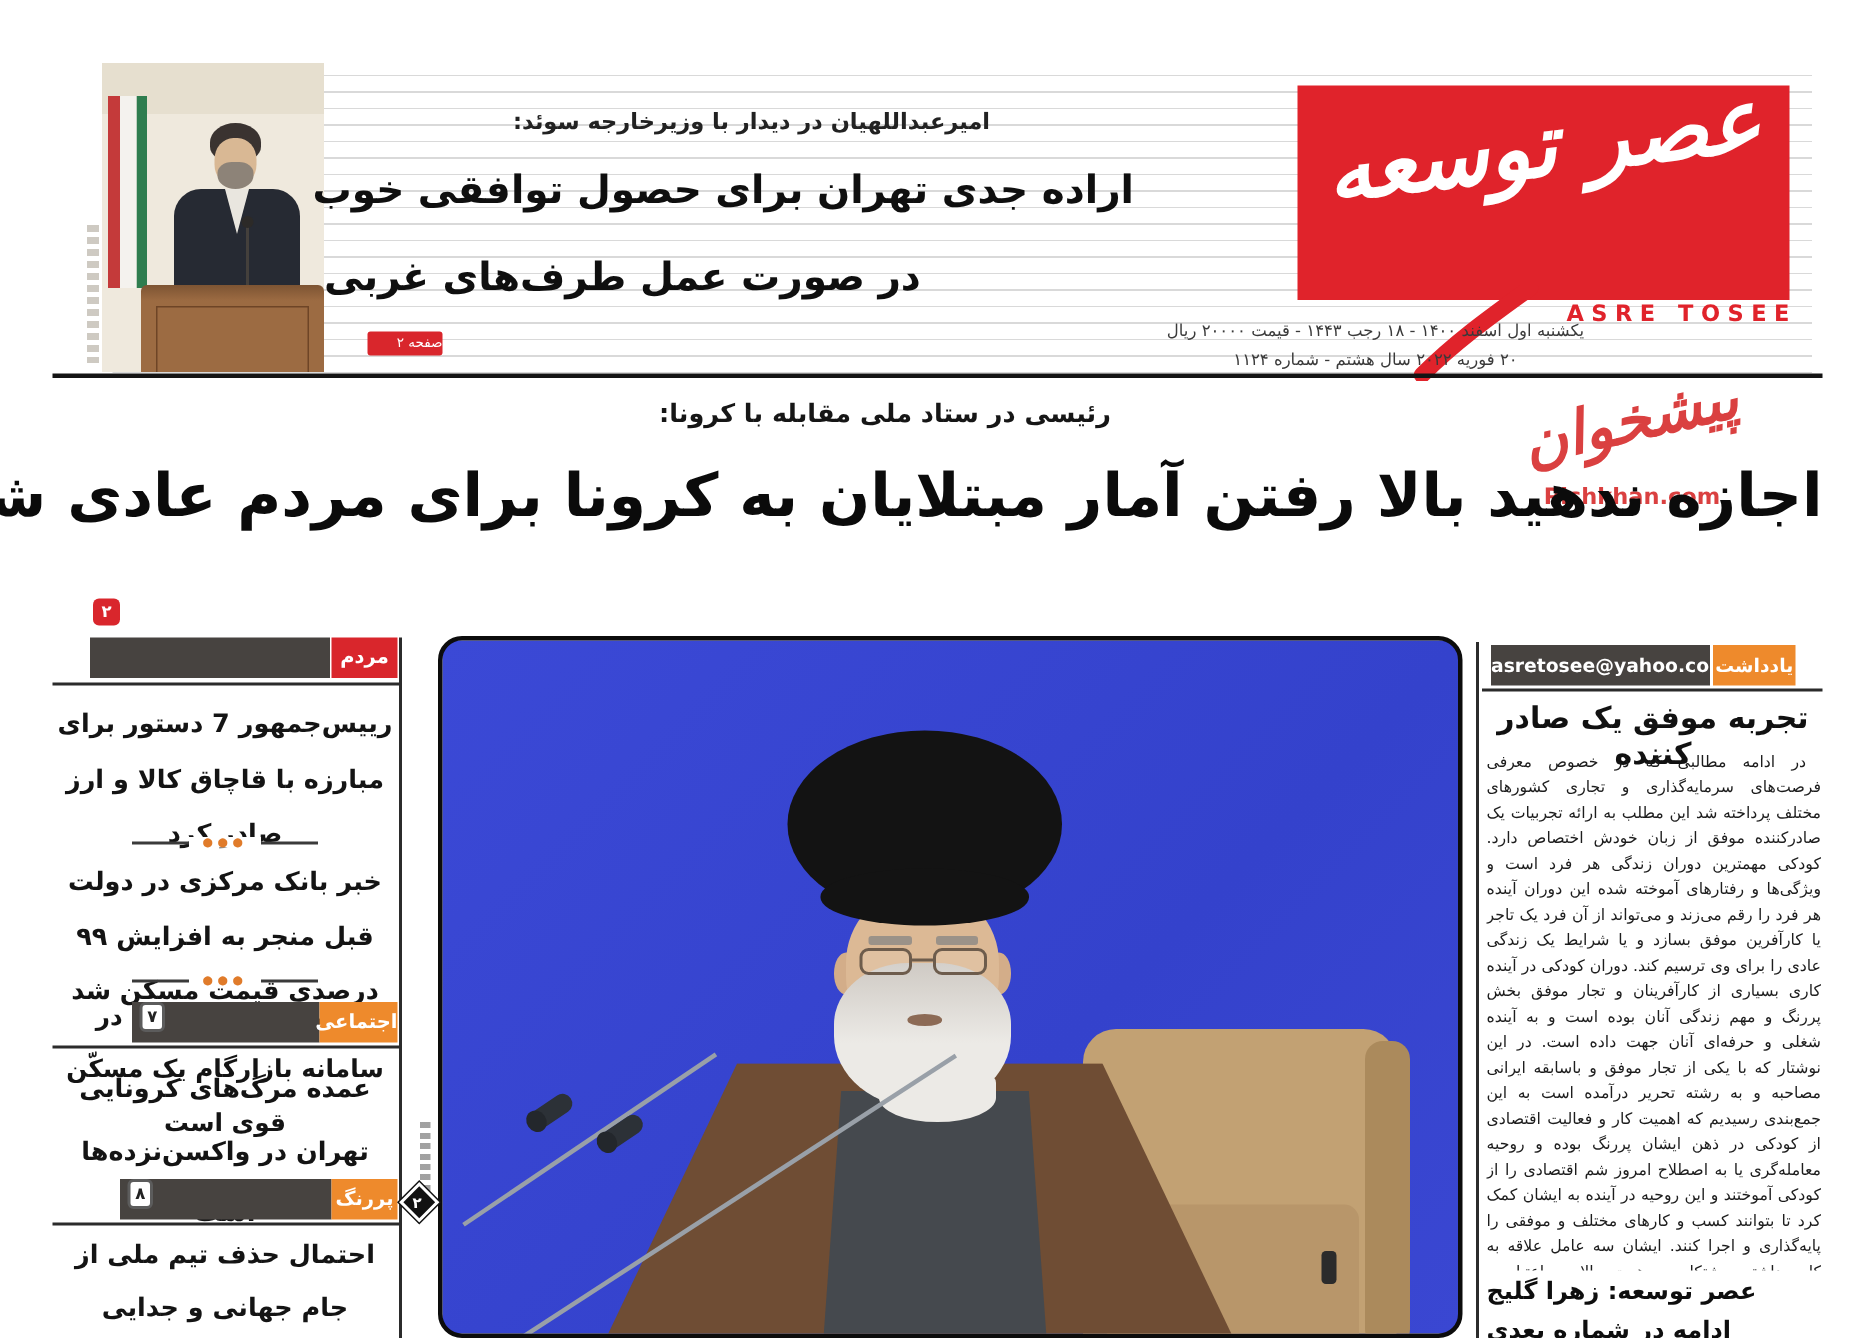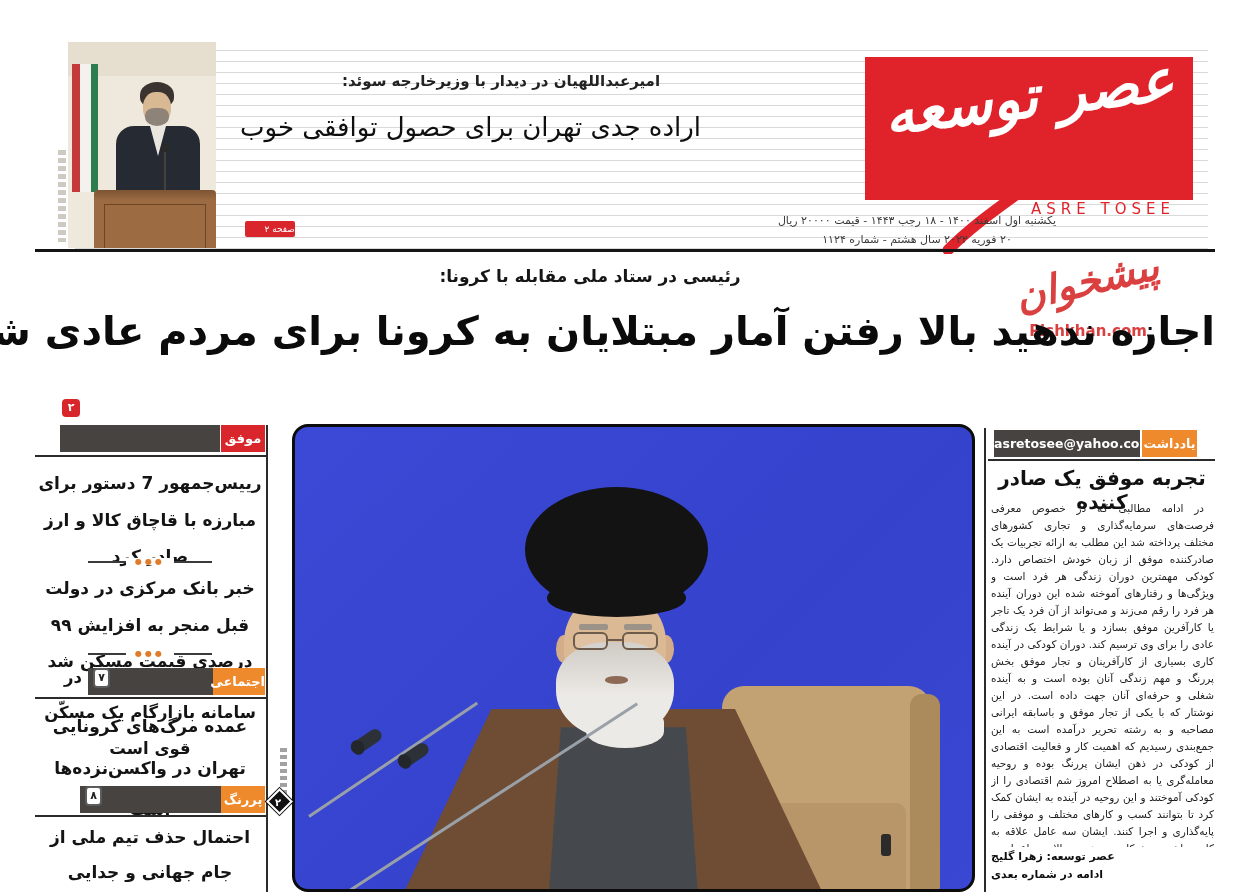--- a/index.html
+++ b/index.html
@@ -23,32 +23,32 @@
   .tl-man-shirt { position:absolute; left:82px; top:84px; width:16px; height:30px; background:#e9e6df; clip-path:polygon(0 0,100% 0,50% 100%); }
   .tl-podium { position:absolute; left:26px; top:148px; width:122px; height:58px; background:linear-gradient(#7d5433, #9c6b42 18%); border-radius:4px 4px 0 0; }
   .tl-podium::after { content:""; position:absolute; left:10px; top:14px; right:10px; bottom:0; border:1px solid #6e4526; border-bottom:none; }
   .tl-mic { position:absolute; left:96px; top:108px; width:2px; height:42px; background:#44403c; }
   .tl-mic::before { content:""; position:absolute; left:-3px; top:-6px; width:8px; height:8px; background:#2c2a28; border-radius:50%; }
   .tl-credit { position:absolute; left:58px; top:150px; width:8px; height:92px;
                background:repeating-linear-gradient(to bottom,#b9b3a8 0 5px, transparent 5px 8px); opacity:.7; }
 
   
   .ts-kicker { position:absolute; left:240px; top:72px; width:522px; text-align:center; font-size:15px; font-weight:bold; color:#222; }
-  .ts-line { position:absolute; left:240px; width:540px; text-align:left; font-size:26px; font-weight:normal; color:#0f0f0f; white-space:nowrap; }
+  .ts-line { position:absolute; left:216px; width:540px; text-align:left; font-size:26px; font-weight:bold; color:#0f0f0f; white-space:nowrap; }
   .ts-line1 { top:112px; } .ts-line2 { top:170px; }
   .ts-tag { position:absolute; left:245px; top:221px; width:50px; height:16px; background:#d9262c; color:#fff;
             font-size:9px; line-height:16px; text-align:right; border-radius:2px; }
 
   
   .mast-box { position:absolute; left:865px; top:57px; width:328px; height:143px; background:#e0232b; overflow:visible; }
   .mast-fa { position:absolute; left:0; top:6px; width:100%; text-align:center; color:#ffffff; font-size:58px; font-weight:bold;
              font-style:italic; transform:rotate(-7deg); letter-spacing:2px; }
   .mast-tail { position:absolute; left:942px; top:190px; width:84px; height:64px; }
-  .mast-en { position:absolute; left:1008px; top:200px; width:190px; color:#e0232b; font-weight:normal; font-size:15px;
-             letter-spacing:5px; direction:ltr; text-align:center; font-family:"DejaVu Sans", sans-serif; }
+  .mast-en { position:absolute; left:1008px; top:200px; width:190px; color:#e0232b; font-weight:bold; font-size:15px;
+             letter-spacing:5px; direction:ltr; text-align:right; font-family:"DejaVu Sans", sans-serif; }
   .dateline { position:absolute; left:750px; top:211px; width:334px; text-align:center; font-size:11px; color:#3a3a3a; line-height:1.75; }
 
   .top-rule { position:absolute; left:35px; top:249px; width:1180px; height:3px; background:#141414; }
 
   
   .lead-kicker { position:absolute; left:360px; top:266px; width:460px; text-align:center; font-size:17px; font-weight:bold; color:#161616; }
   .wm-fa { position:absolute; left:1002px; top:258px; width:170px; text-align:center; color:#da4040; font-size:40px;
            font-weight:bold; font-style:italic; transform:rotate(-13deg); }
   .wm-en { position:absolute; left:1008px; top:322px; width:160px; text-align:center; color:#da4040; font-size:15px;
            font-weight:bold; direction:ltr; }
@@ -111,21 +111,21 @@
   .diamond span { position:absolute; left:0; top:1px; width:100%; text-align:center; transform:rotate(-45deg);
                   color:#fff; font-size:10px; font-weight:bold; line-height:17px; }
 
   
   .note-email { color:#fff; font-size:12.5px; font-weight:bold; line-height:27px; text-align:center; direction:ltr; }
   .note-title { position:absolute; left:990px; top:466px; width:224px; text-align:center; font-size:20px; font-weight:bold; color:#111; }
   .note-body { position:absolute; left:991px; top:500px; width:223px; height:347px; overflow:hidden;
                font-size:10.5px; line-height:1.62; text-align:justify; color:#1d1d1d; }
   .note-body p { text-indent:10px; margin:0; }
   .note-sign { position:absolute; left:991px; top:848px; width:223px; height:44px; background:#fff;
-               text-align:left; font-size:11px; font-weight:bold; color:#0e0e0e; line-height:1.6; }
+               text-align:left; font-size:16px; font-weight:bold; color:#0e0e0e; line-height:1.6; }
 </style>
 </head>
 <body>
 
 <div id="page">
 
   <div class="ruled"></div>
 
   <div class="tl-photo">
     <div class="tl-flag">
@@ -138,20 +138,21 @@
     <div class="tl-man-beard"></div>
     <div class="tl-man-suit"></div>
     <div class="tl-man-shirt"></div>
     <div class="tl-mic"></div>
     <div class="tl-podium"></div>
   </div>
   <div class="tl-credit"></div>
 
   <div class="ts-kicker">امیرعبداللهیان در دیدار با وزیرخارجه سوئد:</div>
   <div class="ts-line ts-line1">اراده جدی تهران برای حصول توافقی خوب</div>
+  <div class="ts-line ts-line2">در صورت عمل طرف‌های غربی</div>
   <div class="ts-tag">صفحه ۲</div>
 
   <div class="mast-box">
     <div class="mast-fa">عصر توسعه</div>
   </div>
   <svg class="mast-tail" viewBox="0 0 84 64">
     <path d="M78 2 C56 18 30 36 6 60" stroke="#e0232b" stroke-width="11" fill="none" stroke-linecap="round"></path>
   </svg>
   <div class="mast-en">ASRE TOSEE</div>
   <div class="dateline">
@@ -162,21 +163,21 @@
   <div class="top-rule"></div>
 
   <div class="lead-kicker">رئیسی در ستاد ملی مقابله با کرونا:</div>
   <div class="wm-fa">پیشخوان</div>
   <div class="wm-en">Pishkhan.com</div>
   <div class="lead-headline">اجازه ندهید بالا رفتن آمار مبتلایان به کرونا برای مردم عادی شود</div>
 
   <div class="badge-red" style="left:62px; top:399px;">۲</div>
 
   <div class="bar-dark" style="left:60px; top:425px; width:160px;"></div>
-  <div class="bar-tab" style="left:221px; top:425px; width:44px; background:#d9262c;">موفق</div>
+  <div class="bar-tab" style="left:221px; top:425px; width:44px; background:#d9262c;">مردم</div>
   <div class="underline" style="left:35px; top:455px; width:231px;"></div>
   <div class="vrule" style="left:266px; top:425px; height:467px;"></div>
 
   <div class="sb-item" style="top:465px;">رییس‌جمهور 7 دستور برای مبارزه با قاچاق کالا و ارز صادر کرد</div>
   <div class="sb-sep" style="top:558px;">
       <div class="line"></div>
       <div class="dots">●●●</div>
     </div>
   <div class="sb-item" style="top:570px;">خبر بانک مرکزی در دولت قبل منجر به افزایش ۹۹ درصدی قیمت مسکن شد</div>
   <div class="sb-sep" style="top:650px;">

